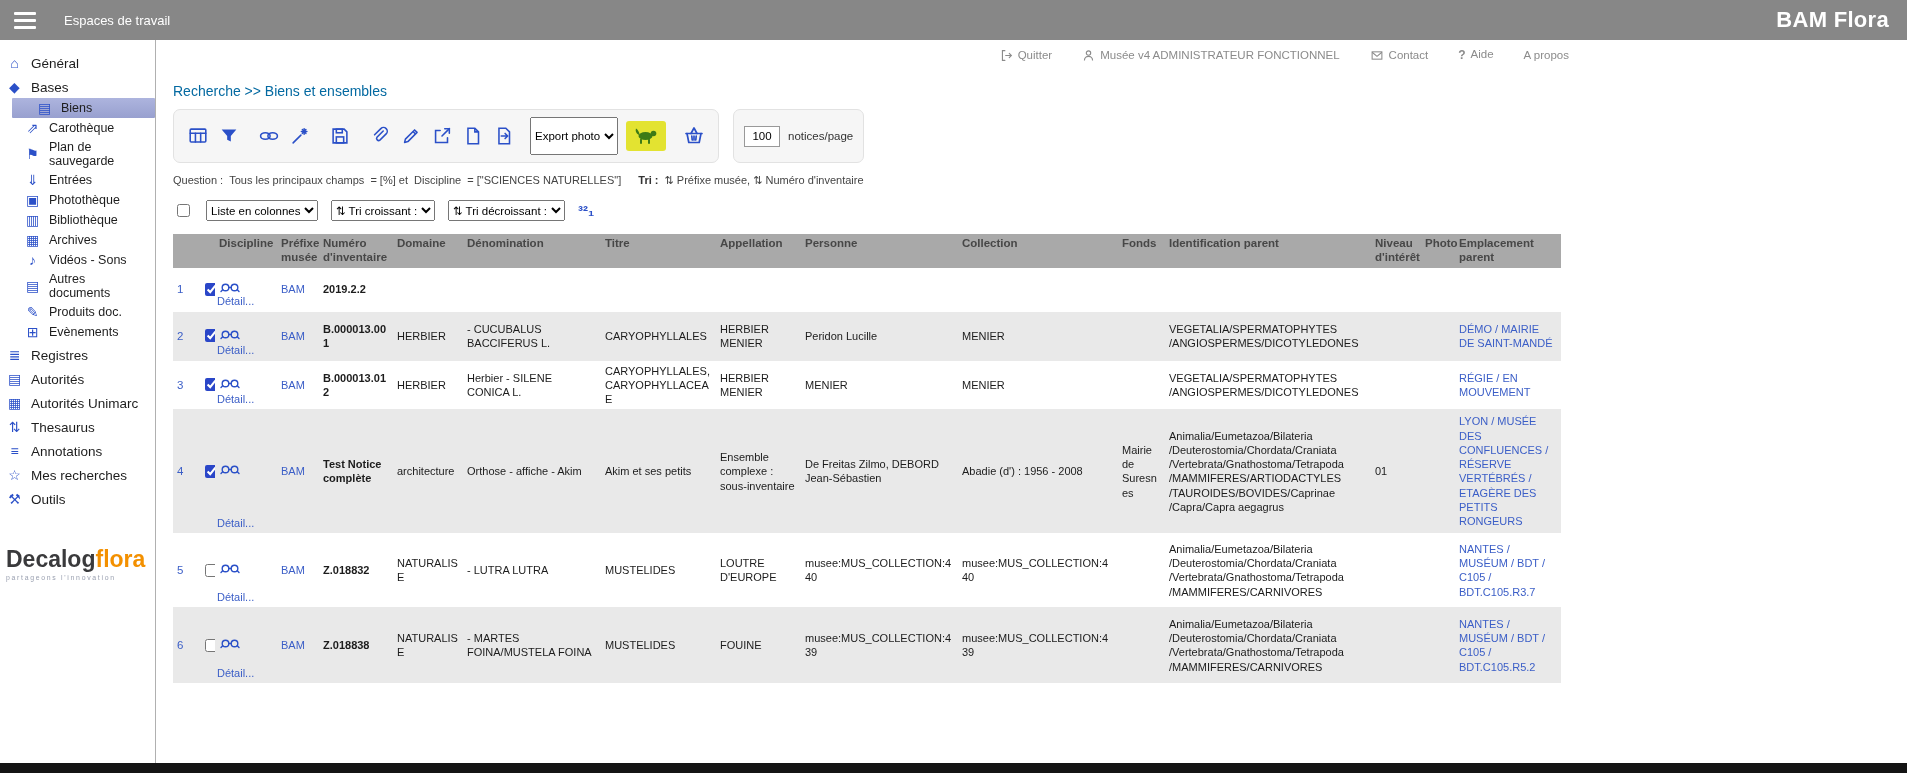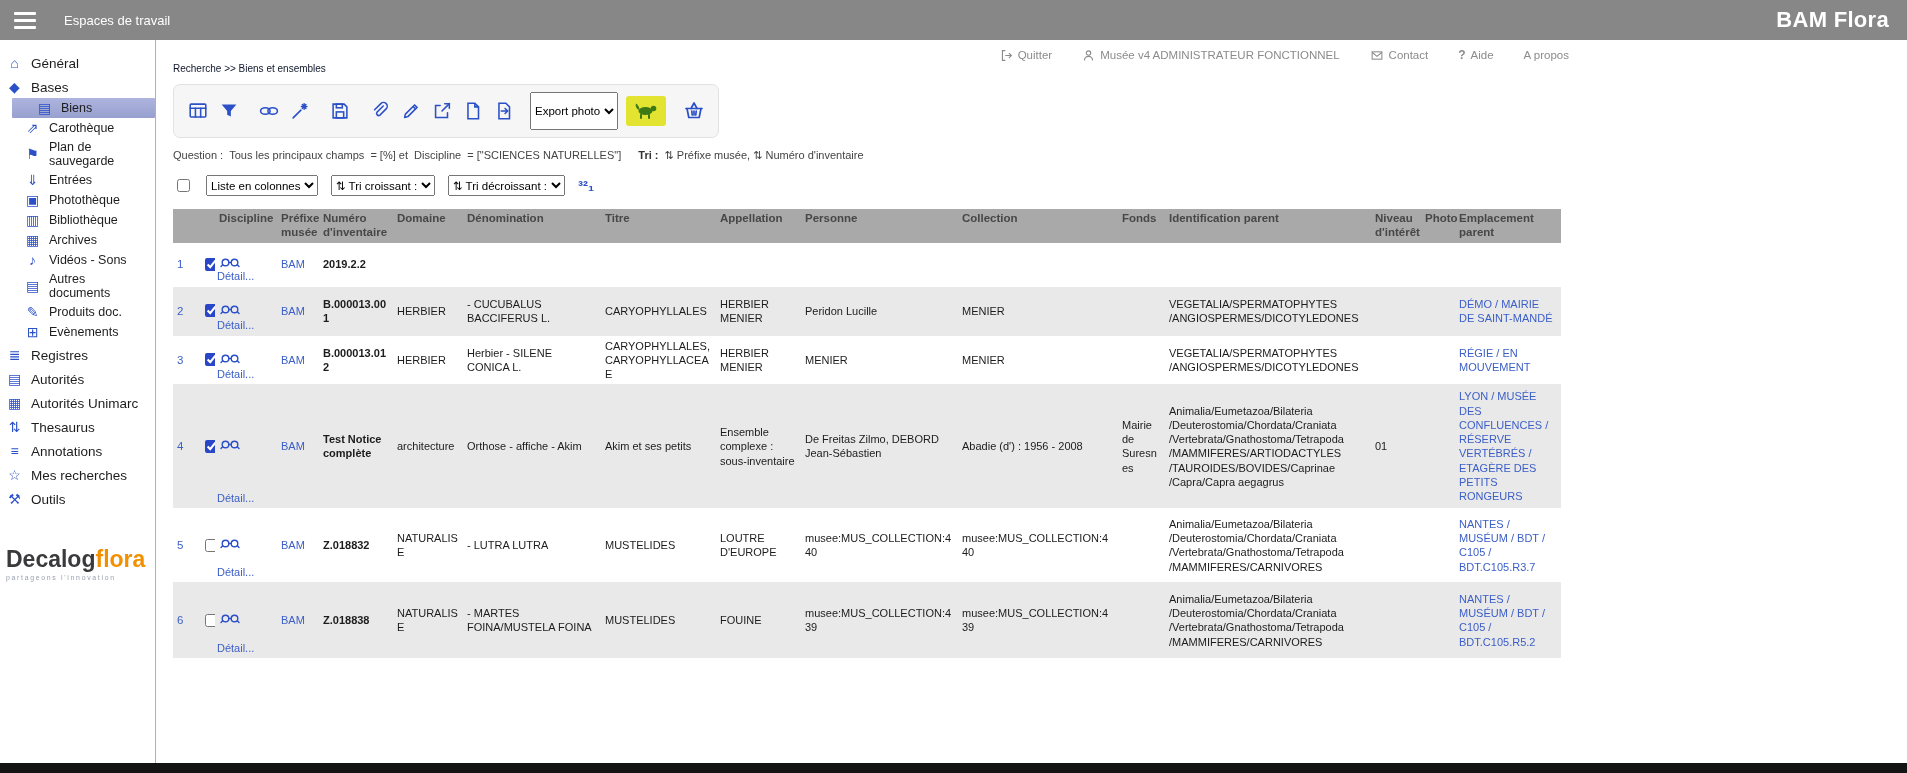--- a/index.html
+++ b/index.html
@@ -24,24 +24,24 @@
   .logo{margin-top:38px;padding-left:6px}
   .logo-line{font-size:23px;font-weight:bold;color:#3a3a3c;line-height:1}
   .logo-flora{color:#f39000}
   .tagline{font-size:6.9px;letter-spacing:1.7px;color:#9aa0b0;margin-top:3px}
 
   .main{flex:1;padding:4px 0 0 17px;overflow:hidden}
   .content{width:1396px}
 
   
   .util-links{display:flex;justify-content:flex-end;align-items:center;gap:30px;font-size:11.5px;color:#8b8b8b;margin-top:4px}
-  .util{display:flex;align-items:center;gap:5px;color:#8b8b8b}
+  .util{display:flex;align-items:flex-start;gap:5px;color:#8b8b8b}
   .help-q{font-weight:bold;font-size:12px;color:#8b8b8b}
 
-  .breadcrumb{font-size:10px;color:#0f172a;margin-top:1px}
+  .breadcrumb{font-size:14px;color:#0369a1;margin-top:21px}
 
   
   .toolbar-row{display:flex;gap:14px;margin-top:10px;align-items:stretch}
   .tbox{background:#f6f6f6;border:1px solid #e2e2e2;border-radius:7px;padding:7px 10px;display:flex;align-items:center}
   .tgroup{display:flex;align-items:center;gap:3px}
   .tgroup + .tgroup{margin-left:12px}
   .tbtn{width:28px;height:26px;display:grid;place-items:center;cursor:pointer}
   .export-select{font-size:11.5px;height:38px;margin-left:12px}
   .ybtn{background:#e3e331;border-radius:3px;width:40px;height:30px;display:grid;place-items:center;margin-left:8px;cursor:pointer}
   .basket-wrap{margin-left:14px}
@@ -329,20 +329,24 @@
                 <g fill="none" stroke="#2b50c8" stroke-width="1.7" stroke-linecap="round" stroke-linejoin="round">
                   <path d="M4 9.5 h16"></path>
                   <path d="M5 9.5 l1.8 9 h10.4 l1.8 -9"></path>
                   <path d="M9 9.5 L12 4 L15 9.5"></path>
                   <line x1="9.8" y1="12" x2="10.2" y2="16"></line>
                   <line x1="12" y1="12" x2="12" y2="16"></line>
                   <line x1="14.2" y1="12" x2="13.8" y2="16"></line>
                 </g>
               </svg>
           </span>
+        </div>
+        <div class="tbox">
+          <input class="psize-input" value="100" style="">
+          <span class="psize-label">notices/page</span>
         </div>
       </div>
 
       <div class="query-line">
         <span>Question :</span>
         <span class="it seg">Tous les principaux champs</span>
         <span class="seg">= [%] et</span>
         <span class="it seg">Discipline</span>
         <span class="seg">= ["SCIENCES NATURELLES"]</span>
         <span class="tri-label">Tri :</span>

